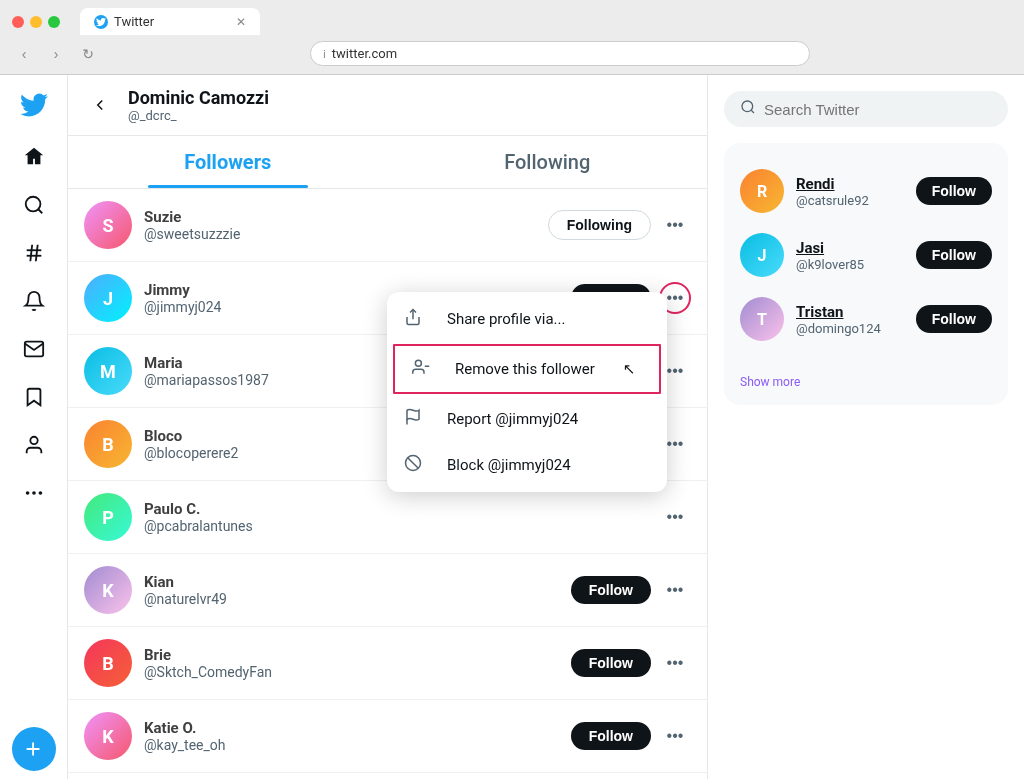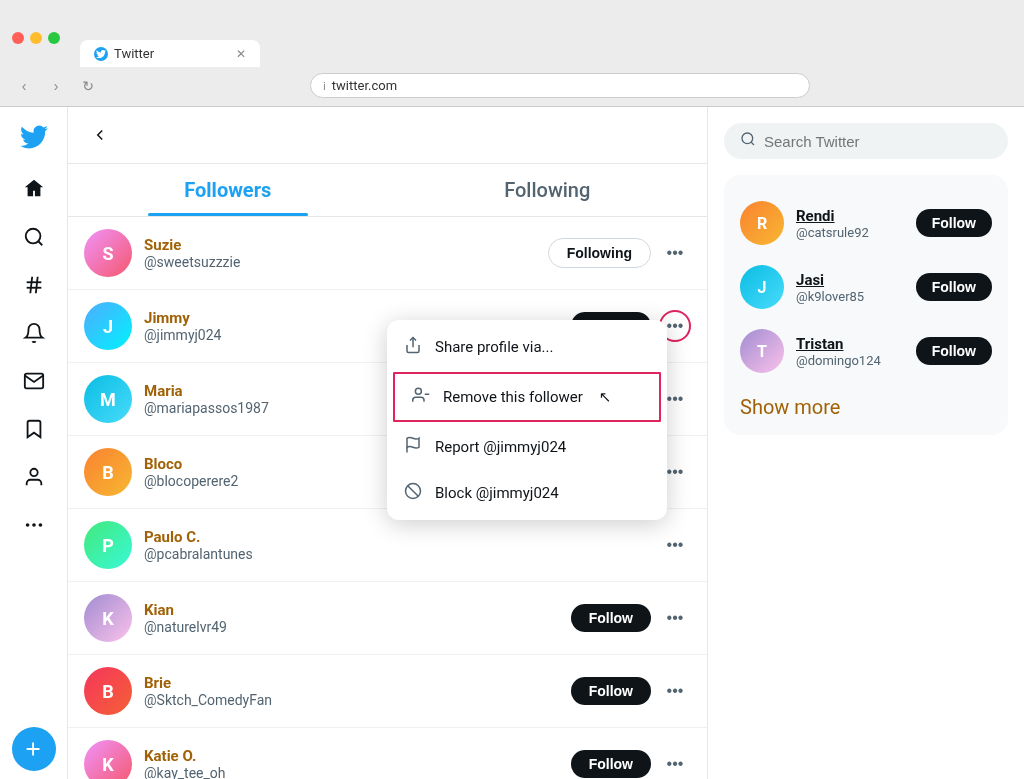--- a/index.html
+++ b/index.html
@@ -6,21 +6,21 @@
     body { font-family: -apple-system, BlinkMacSystemFont, 'Segoe UI', Roboto, sans-serif; background: #f7f7f7; display: flex; flex-direction: column; height: 100vh; overflow: hidden; }
 
     
     .browser-chrome { background: #ececec; border-bottom: 1px solid #ccc; }
     .browser-titlebar { display: flex; align-items: center; padding: 8px 12px 0; gap: 8px; }
     .traffic-lights { display: flex; gap: 6px; }
     .traffic-light { width: 12px; height: 12px; border-radius: 50%; }
     .tl-red { background: #ff5f57; }
     .tl-yellow { background: #ffbd2e; }
     .tl-green { background: #28c940; }
-    .tab-bar { display: flex; align-items: flex-start; margin-left: 12px; margin-top: 32px; }
+    .tab-bar { display: flex; align-items: flex-start; margin-left: 12px; }
     .tab { display: flex; align-items: center; gap: 6px; background: white; border-radius: 8px 8px 0 0; padding: 6px 14px; font-size: 13px; color: #333; min-width: 180px; }
     .tab-favicon { width: 14px; height: 14px; background: #1da1f2; border-radius: 50%; display: flex; align-items: center; justify-content: center; }
     .tab-title { flex: 1; font-size: 13px; }
     .tab-close { color: #888; font-size: 12px; cursor: pointer; }
     .browser-toolbar { display: flex; align-items: center; padding: 6px 12px 8px; gap: 8px; background: #ececec; }
     .nav-btn { width: 24px; height: 24px; display: flex; align-items: center; justify-content: center; color: #888; font-size: 14px; cursor: pointer; border: none; background: none; }
     .url-bar { flex: 1; display: flex; align-items: center; background: white; border: 1px solid #ccc; border-radius: 20px; padding: 4px 12px; gap: 6px; font-size: 13px; color: #333; max-width: 500px; margin: 0 auto; }
     .url-bar-icon { color: #888; font-size: 11px; }
 
     
@@ -43,31 +43,31 @@
     .tabs { display: flex; border-bottom: 1px solid #e7e7e7; }
     .tab-item { flex: 1; text-align: center; padding: 14px; font-size: 20px; font-weight: 500; color: #536471; cursor: pointer; position: relative; }
     .tab-item.active { color: #1da1f2; font-weight: 700; }
     .tab-item.active::after { content: ''; position: absolute; bottom: 0; left: 25%; right: 25%; height: 3px; background: #1da1f2; border-radius: 2px; }
 
     
     .follower-list { }
     .follower-item { display: flex; align-items: center; padding: 12px 16px; border-bottom: 1px solid #f0f0f0; position: relative; }
     .avatar { width: 48px; height: 48px; border-radius: 50%; background: #ccc; margin-right: 12px; flex-shrink: 0; overflow: hidden; display: flex; align-items: center; justify-content: center; font-size: 18px; font-weight: bold; color: white; }
     .follower-info { flex: 1; }
-    .follower-name { font-size: 15px; font-weight: 700; color: #a16207; }
+    .follower-name { font-size: 15px; font-weight: 700; color: #404040; }
     .follower-handle { font-size: 14px; color: #536471; }
     .follower-actions { display: flex; align-items: center; gap: 8px; }
     .follow-btn { padding: 6px 18px; border-radius: 20px; border: none; font-size: 14px; font-weight: 700; cursor: pointer; }
     .follow-btn.dark { background: #0f1419; color: white; }
     .follow-btn.outline { background: white; color: #0f1419; border: 1px solid #cfd9de; }
     .more-btn { width: 32px; height: 32px; border-radius: 50%; border: none; background: none; cursor: pointer; display: flex; align-items: center; justify-content: center; color: #536471; font-size: 16px; }
 
     
     .context-menu { position: absolute; right: 40px; top: 30px; background: white; border-radius: 12px; box-shadow: 0 4px 24px rgba(0,0,0,0.2); z-index: 100; min-width: 280px; padding: 4px 0; }
-    .context-menu-item { display: flex; align-items: center; gap: 12px; padding: 12px 16px; font-size: 15px; cursor: pointer; color: #0f1419; }
+    .context-menu-item { display: flex; align-items: center; gap: 24px; padding: 12px 16px; font-size: 15px; cursor: pointer; color: #0f1419; }
     .menu-icon { font-size: 18px; color: #536471; width: 20px; text-align: center; }
 
     
     .av-pink { background: linear-gradient(135deg, #f093fb, #f5576c); }
     .av-blue { background: linear-gradient(135deg, #4facfe, #00f2fe); }
     .av-green { background: linear-gradient(135deg, #43e97b, #38f9d7); }
     .av-orange { background: linear-gradient(135deg, #fa8231, #f7b731); }
     .av-purple { background: linear-gradient(135deg, #a18cd1, #fbc2eb); }
     .av-red { background: linear-gradient(135deg, #f5365c, #f56036); }
     .av-teal { background: linear-gradient(135deg, #0abde3, #48dbfb); }
@@ -79,21 +79,21 @@
     .search-icon { color: #536471; font-size: 16px; }
 
     .who-to-follow { background: #f7f9fa; border-radius: 16px; padding: 16px; }
     .wtf-title { font-size: 20px; font-weight: 800; color: #0f1419; margin-bottom: 12px; }
     .suggestion-item { display: flex; align-items: center; padding: 10px 0; gap: 12px; }
     .suggestion-info { flex: 1; }
     .suggestion-name { font-size: 15px; font-weight: 700; color: #0f1419; text-decoration: underline; }
     .suggestion-handle { font-size: 13px; color: #536471; }
     .sugg-avatar { width: 44px; height: 44px; border-radius: 50%; flex-shrink: 0; display: flex; align-items: center; justify-content: center; font-size: 16px; font-weight: bold; color: white; }
     .follow-dark-btn { background: #0f1419; color: white; border: none; border-radius: 20px; padding: 6px 16px; font-size: 14px; font-weight: 700; cursor: pointer; }
-    .show-more { color: #a16207; font-size: 20px; cursor: pointer; margin-top: 12px; display: block; }
+    .show-more { color: #8b5cf6; font-size: 12px; cursor: pointer; margin-top: 24px; display: block; }
 
     
     ::-webkit-scrollbar { width: 4px; }
     ::-webkit-scrollbar-track { background: transparent; }
     ::-webkit-scrollbar-thumb { background: #ccc; border-radius: 2px; }
   </style>
 </head>
 <body>
 
 <div class="browser-chrome">
@@ -190,20 +190,24 @@
         </svg>
     </div>
   </div>
 
   <div class="followers-panel">
     <div class="panel-header">
       <div class="back-btn">
         <svg width="18" height="18" viewBox="0 0 24 24" fill="none" stroke="currentColor" stroke-width="2">
             <polyline points="15,18 9,12 15,6"></polyline>
           </svg>
+      </div>
+      <div>
+        <div class="profile-name">Dominic Camozzi</div>
+        <div class="profile-handle">@_dcrc_</div>
       </div>
     </div>
 
     <div class="tabs">
       <div class="tab-item active">Followers</div>
       <div class="tab-item">Following</div>
     </div>
 
     <div class="follower-list">
 

